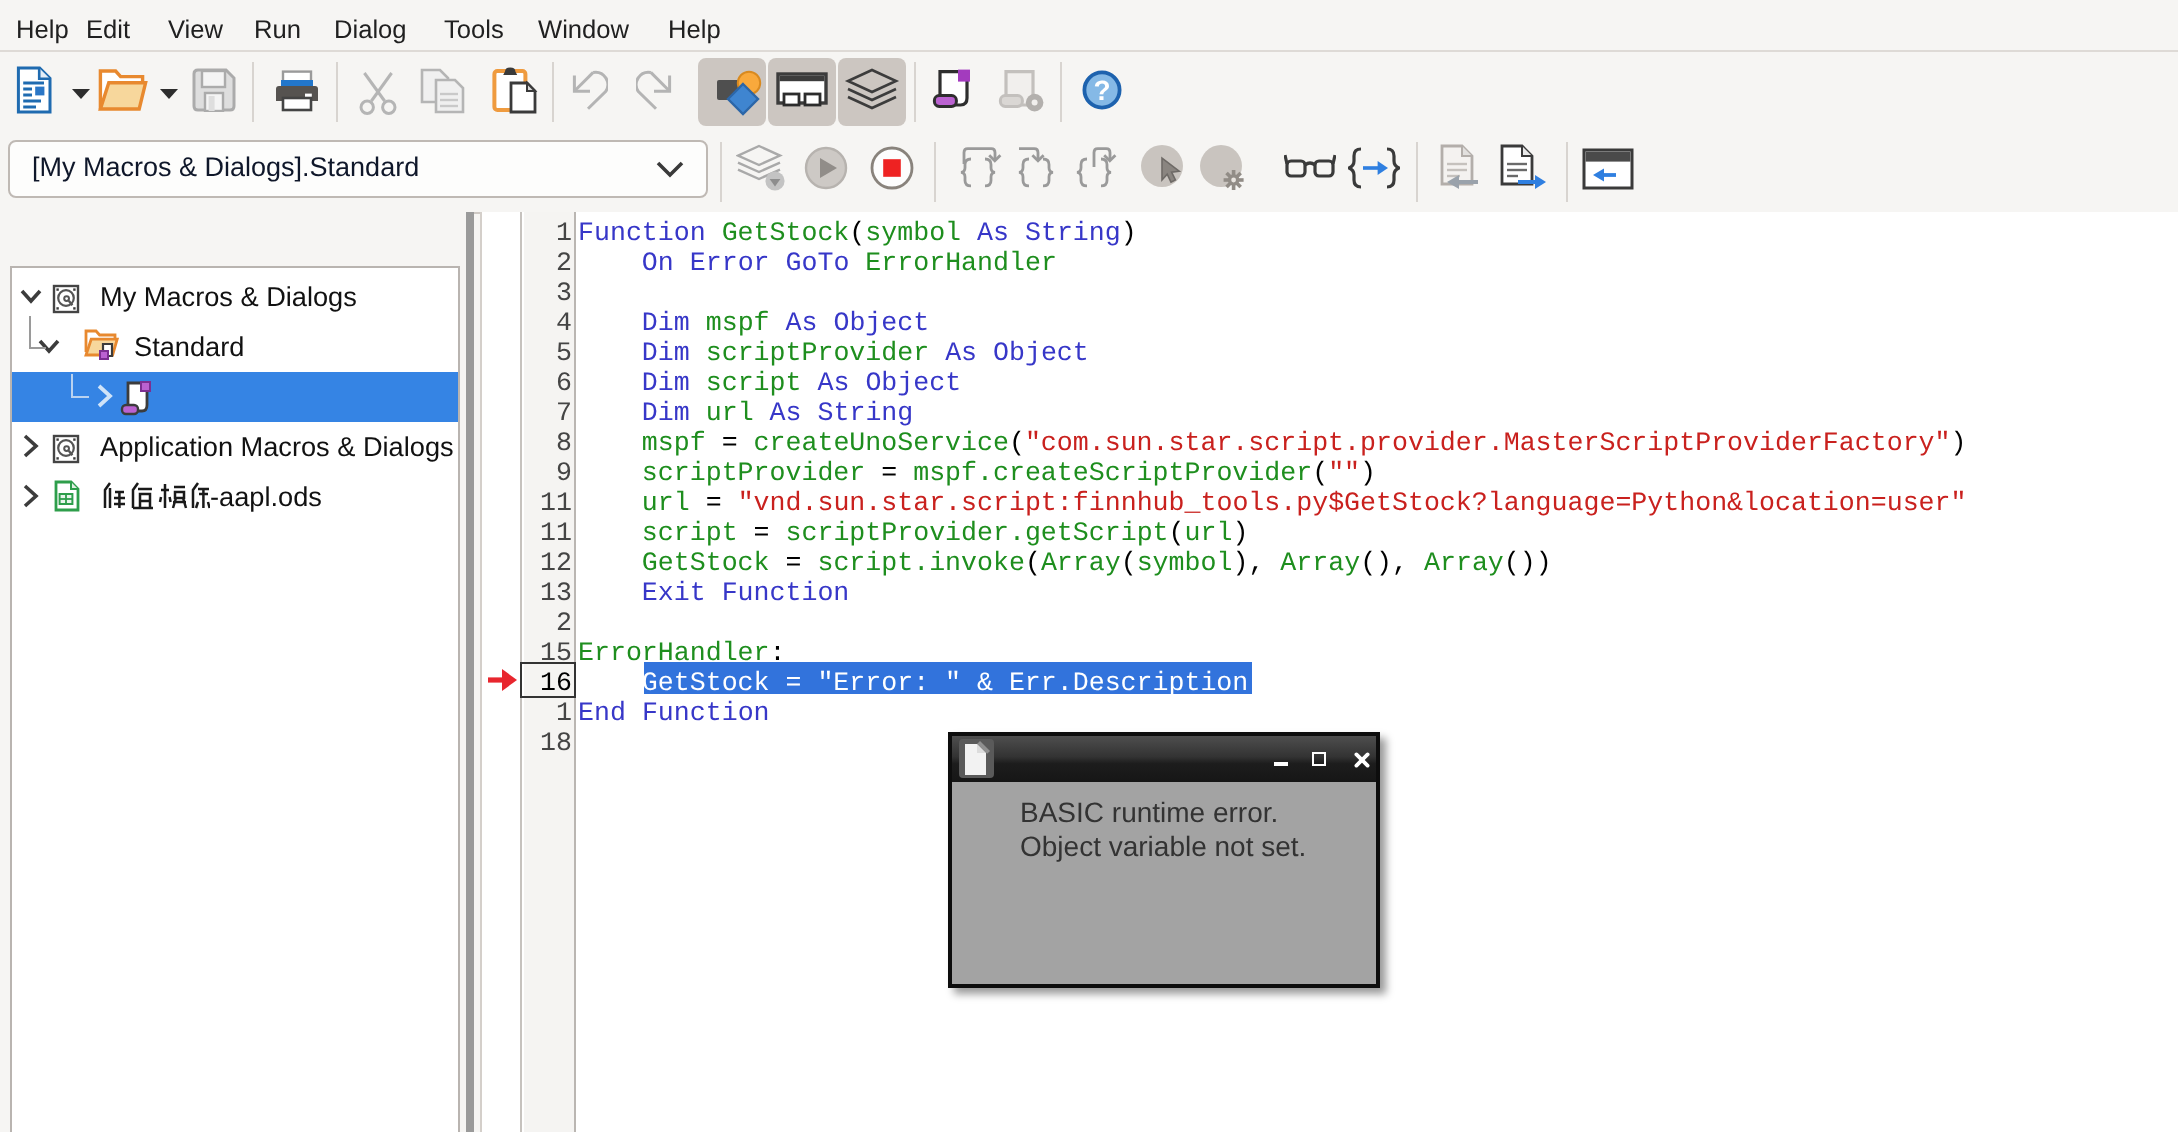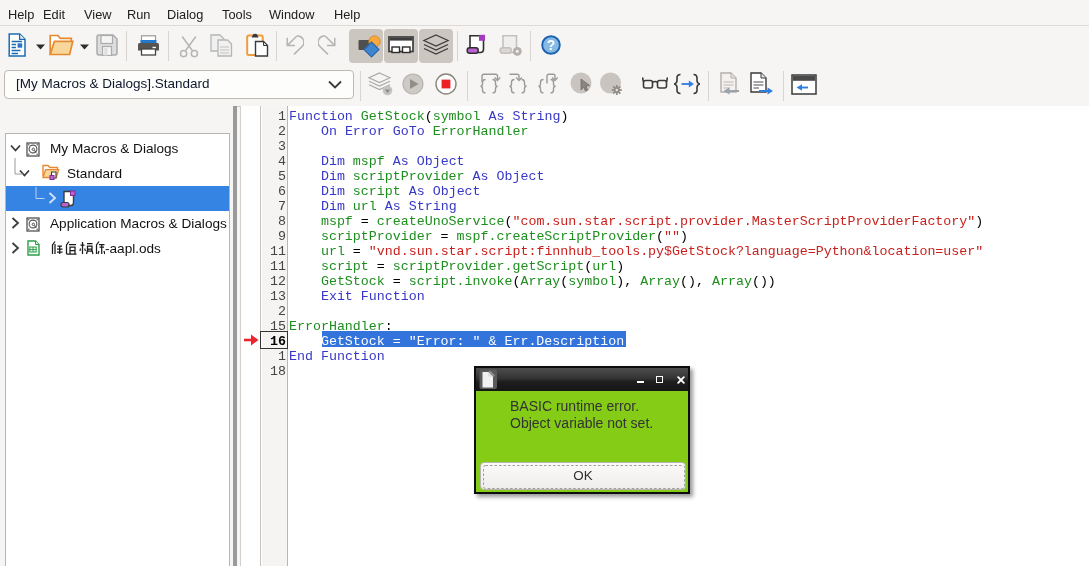--- a/index.html
+++ b/index.html
@@ -32,21 +32,21 @@
   #bpmargin{position:absolute;left:0;top:0;width:19px;height:460px;background:#fff;border-right:1.5px solid #c6c2be;}
   #numcol{position:absolute;left:20.5px;top:0;width:25.5px;height:460px;background:#f5f4f2;border-right:1.5px solid #bab6b2;}
   #numcol div{position:absolute;right:1px;margin-top:2.5px;width:40px;text-align:right;font-family:"Liberation Mono",monospace;font-size:13.3px;line-height:15px;color:#454545;}
   #code{position:absolute;left:48px;top:2.5px;font-family:"Liberation Mono",monospace;font-size:13.3px;line-height:15px;white-space:pre;color:#000;}
   #code div{height:15px;}
   .kw{color:#3737c8;}
   .id{color:#1e8e1e;}
   .st{color:#c9211e;}
   #sel16{color:#fff;}
   
-  #dlg{position:absolute;left:474px;top:366px;width:216px;height:128px;background:#84cc16;
+  #dlg{position:absolute;left:474px;top:366px;width:216px;height:128px;background:#a3a3a3;
        border:2px solid #0d0d0d;box-shadow:3px 3px 4px rgba(0,0,0,0.4);box-sizing:border-box;}
   #dlgtitle{position:absolute;left:0;top:0;width:212px;height:23px;
        background:linear-gradient(#4e4e4e,#333 45%,#1d1d1d 60%,#161616);}
   #dlgmsg{position:absolute;left:34px;top:29.5px;font-size:14px;color:#333;line-height:17.5px;}
   #okbtn{position:absolute;left:4px;top:94px;width:204px;height:26px;background:linear-gradient(#fbfaf9,#efedeb);
        border:1px solid #bab5b0;border-radius:4px;}
   #okbtn .inner{position:absolute;left:0;top:0;}
   #okbtn .t{position:absolute;width:100%;text-align:center;top:5px;font-size:13.4px;color:#2d2d2d;}
 </style>
 </head>
@@ -397,21 +397,21 @@
       <div style="top:75px">6</div>
     <div style="top:90px">7</div>
       <div style="top:105px">8</div>
       <div style="top:120px">9</div>
     <div style="top:135px">11</div>
       <div style="top:150px">11</div>
       <div style="top:165px">12</div>
     <div style="top:180px">13</div>
       <div style="top:195px">2</div>
       <div style="top:210px">15</div>
-    <div style="top:225px;font-weight:bold;color:#000">16</div>
+    <div style="top:225px;font-weight:normal;color:#000">16</div>
     <div style="top:240px">1</div>
       <div style="top:255px">18</div>
   </div>
   <div class="abs" style="left:19px;top:224.5px;width:26px;height:16px;border:1px solid #333;"></div>
   <svg class="abs" style="left:2px;top:228px" width="16" height="12" viewBox="0 0 16 12">
     <line x1="1" y1="6" x2="9" y2="6" stroke="#e8262e" stroke-width="2.6"></line>
     <polygon points="8,0.5 15.5,6 8,11.5" fill="#e8262e"></polygon>
   </svg>
   <div id="code"><div><span class="kw">Function</span> <span class="id">GetStock</span>(<span class="id">symbol</span> <span class="kw">As</span> <span class="kw">String</span>)</div><div>    <span class="kw">On</span> <span class="kw">Error</span> <span class="kw">GoTo</span> <span class="id">ErrorHandler</span></div><div></div><div>    <span class="kw">Dim</span> <span class="id">mspf</span> <span class="kw">As</span> <span class="kw">Object</span></div><div>    <span class="kw">Dim</span> <span class="id">scriptProvider</span> <span class="kw">As</span> <span class="kw">Object</span></div><div>    <span class="kw">Dim</span> <span class="id">script</span> <span class="kw">As</span> <span class="kw">Object</span></div><div>    <span class="kw">Dim</span> <span class="id">url</span> <span class="kw">As</span> <span class="kw">String</span></div><div>    <span class="id">mspf</span> = <span class="id">createUnoService</span>(<span class="st">"com.sun.star.script.provider.MasterScriptProviderFactory"</span>)</div><div>    <span class="id">scriptProvider</span> = <span class="id">mspf.createScriptProvider</span>(<span class="st">""</span>)</div><div>    <span class="id">url</span> = <span class="st">"vnd.sun.star.script:finnhub_tools.py$GetStock?language=Python&amp;location=user"</span></div><div>    <span class="id">script</span> = <span class="id">scriptProvider.getScript</span>(<span class="id">url</span>)</div><div>    <span class="id">GetStock</span> = <span class="id">script.invoke</span>(<span class="id">Array</span>(<span class="id">symbol</span>), <span class="id">Array</span>(), <span class="id">Array</span>())</div><div>    <span class="kw">Exit</span> <span class="kw">Function</span></div><div></div><div><span class="id">ErrorHandler</span>:</div><div>    <span id="sel16">GetStock = "Error: " &amp; Err.Description</span></div><div><span class="kw">End</span> <span class="kw">Function</span></div><div></div></div>
 </div>
@@ -426,19 +426,13 @@
     <rect class="abs" style="left:161px;top:12.5px;width:7px;height:2.5px;background:#fff"></rect>
     <div class="abs" style="left:180px;top:7.5px;width:5px;height:5px;border:1.3px solid #fff"></div>
     <svg class="abs" style="left:200.5px;top:7.5px" width="8" height="8" viewBox="0 0 8 8">
       <g stroke="#fff" stroke-width="1.9" stroke-linecap="round">
           <line x1="1.2" y1="1.2" x2="6.8" y2="6.8"></line>
           <line x1="6.8" y1="1.2" x2="1.2" y2="6.8"></line>
         </g>
     </svg>
   </div>
   <div id="dlgmsg">BASIC runtime error.<br>Object variable not set.</div>
-  <div id="okbtn">
-      <svg class="inner" width="206" height="28">
-        <rect x="2.5" y="2.5" width="201" height="23" rx="2" fill="none" stroke="#9d9d9d" stroke-width="1" stroke-dasharray="2.5 2"></rect>
-      </svg>
-      <div class="t">OK</div>
-    </div>
 </div>
 
 </body></html>

